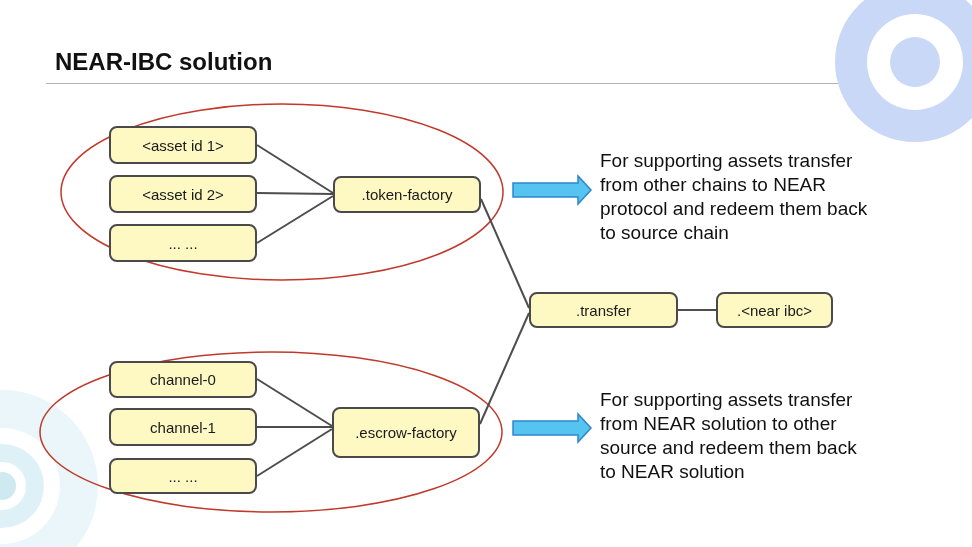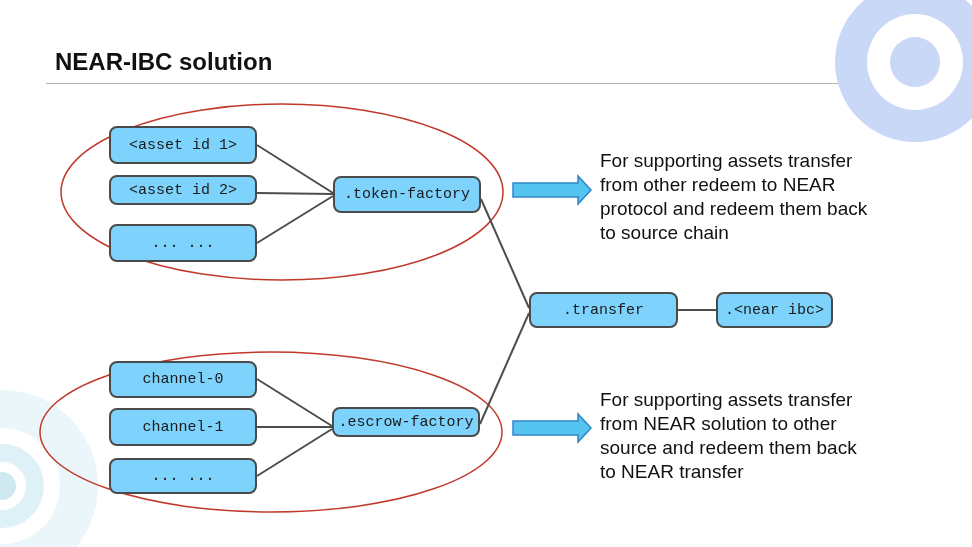--- a/index.html
+++ b/index.html
@@ -25,49 +25,48 @@
     white-space: nowrap;
   }
   .title-rule {
     position: absolute;
     left: 46px; top: 83px;
     width: 911px; height: 1px;
     background: #b3b3b3;
   }
   .node {
     position: absolute;
-    background: #7dd3fc;
+    background: #fef9c3;
     border: 2px solid #4a4a4a;
     border-radius: 8px;
     display: flex;
     align-items: center;
     justify-content: center;
     font-size: 15px;
     color: #1a1a1a;
     box-sizing: border-box;
     white-space: nowrap;
-    font-family: Liberation Mono, monospace;
   }
   .annotation {
     position: absolute;
     font-size: 19px;
     line-height: 24px;
     color: #111111;
   }
   .annotation span { display: block; }
 
   
   #node-asset-1        { left:109px; top:126px; width:148px; height:38px; }
-  #node-asset-2        { left:109px; top:175px; width:148px; height:30px; }
+  #node-asset-2        { left:109px; top:175px; width:148px; height:38px; }
   #node-asset-more     { left:109px; top:224px; width:148px; height:38px; }
   #node-token-factory  { left:333px; top:176px; width:148px; height:37px; }
   #node-channel-0      { left:109px; top:361px; width:148px; height:37px; }
   #node-channel-1      { left:109px; top:408px; width:148px; height:38px; }
   #node-channel-more   { left:109px; top:458px; width:148px; height:36px; }
-  #node-escrow-factory { left:332px; top:407px; width:148px; height:30px; }
+  #node-escrow-factory { left:332px; top:407px; width:148px; height:51px; }
   #node-transfer       { left:529px; top:292px; width:149px; height:36px; }
   #node-near-ibc       { left:716px; top:292px; width:117px; height:36px; }
 
   #annotation-top    { left:600px; top:149px; }
   #annotation-bottom { left:600px; top:388px; }
 </style>
 </head>
 <body>
 
 <div id="slide">
@@ -123,24 +122,24 @@
   <div class="node" id="node-channel-0">channel-0</div>
   <div class="node" id="node-channel-1">channel-1</div>
   <div class="node" id="node-channel-more">... ...</div>
   <div class="node" id="node-escrow-factory">.escrow-factory</div>
 
   <div class="node" id="node-transfer">.transfer</div>
   <div class="node" id="node-near-ibc">.&lt;near ibc&gt;</div>
 
   <div class="annotation" id="annotation-top">
     <span>For supporting assets transfer</span>
-    <span>from other redeem to NEAR</span>
+    <span>from other chains to NEAR</span>
     <span>protocol and redeem them back</span>
     <span>to source chain</span>
   </div>
   <div class="annotation" id="annotation-bottom">
     <span>For supporting assets transfer</span>
     <span>from NEAR solution to other</span>
     <span>source and redeem them back</span>
-    <span>to NEAR transfer</span>
+    <span>to NEAR solution</span>
   </div>
 
 </div>
 
 </body></html>

